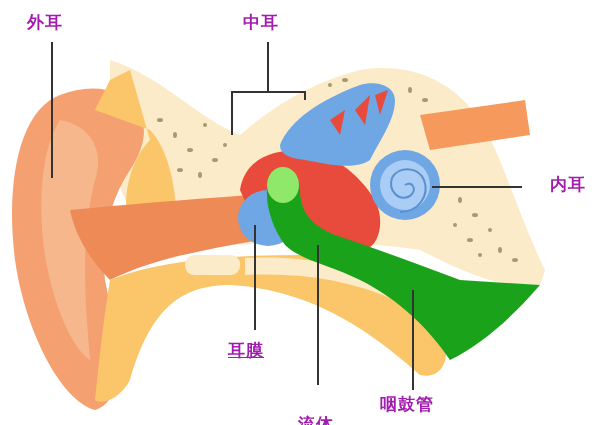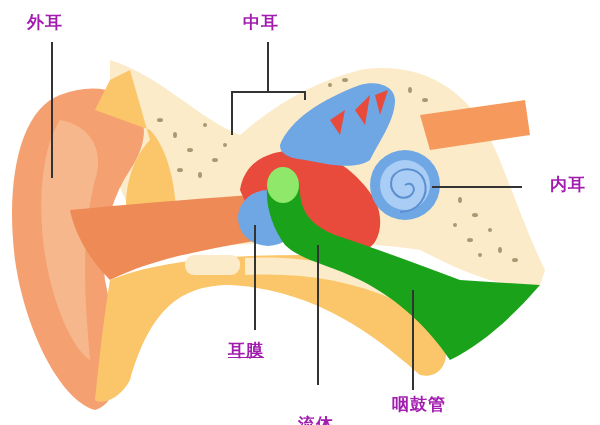--- a/index.html
+++ b/index.html
@@ -85,13 +85,13 @@
     <line x1="318" y1="245" x2="318" y2="385"></line>
     <line x1="413" y1="290" x2="413" y2="390"></line>
   </g>
 </svg>
 
 <div class="label" style="left:27px; top:14px;">外耳</div>
 <div class="label" style="left:243px; top:14px;text-align:right;">中耳</div>
 <div class="label" style="left:550px; top:176px;">内耳</div>
 <div class="label" style="left:228px; top:342px;text-decoration:underline;">耳膜</div>
 <div class="label" style="left:298px; top:416px;">流体</div>
-<div class="label" style="left:392px; top:396px;font-family:Liberation Serif, serif;">咽鼓管</div>
+<div class="label" style="left:380px; top:396px;font-family:Liberation Serif, serif;">咽鼓管</div>
 
 </body></html>

